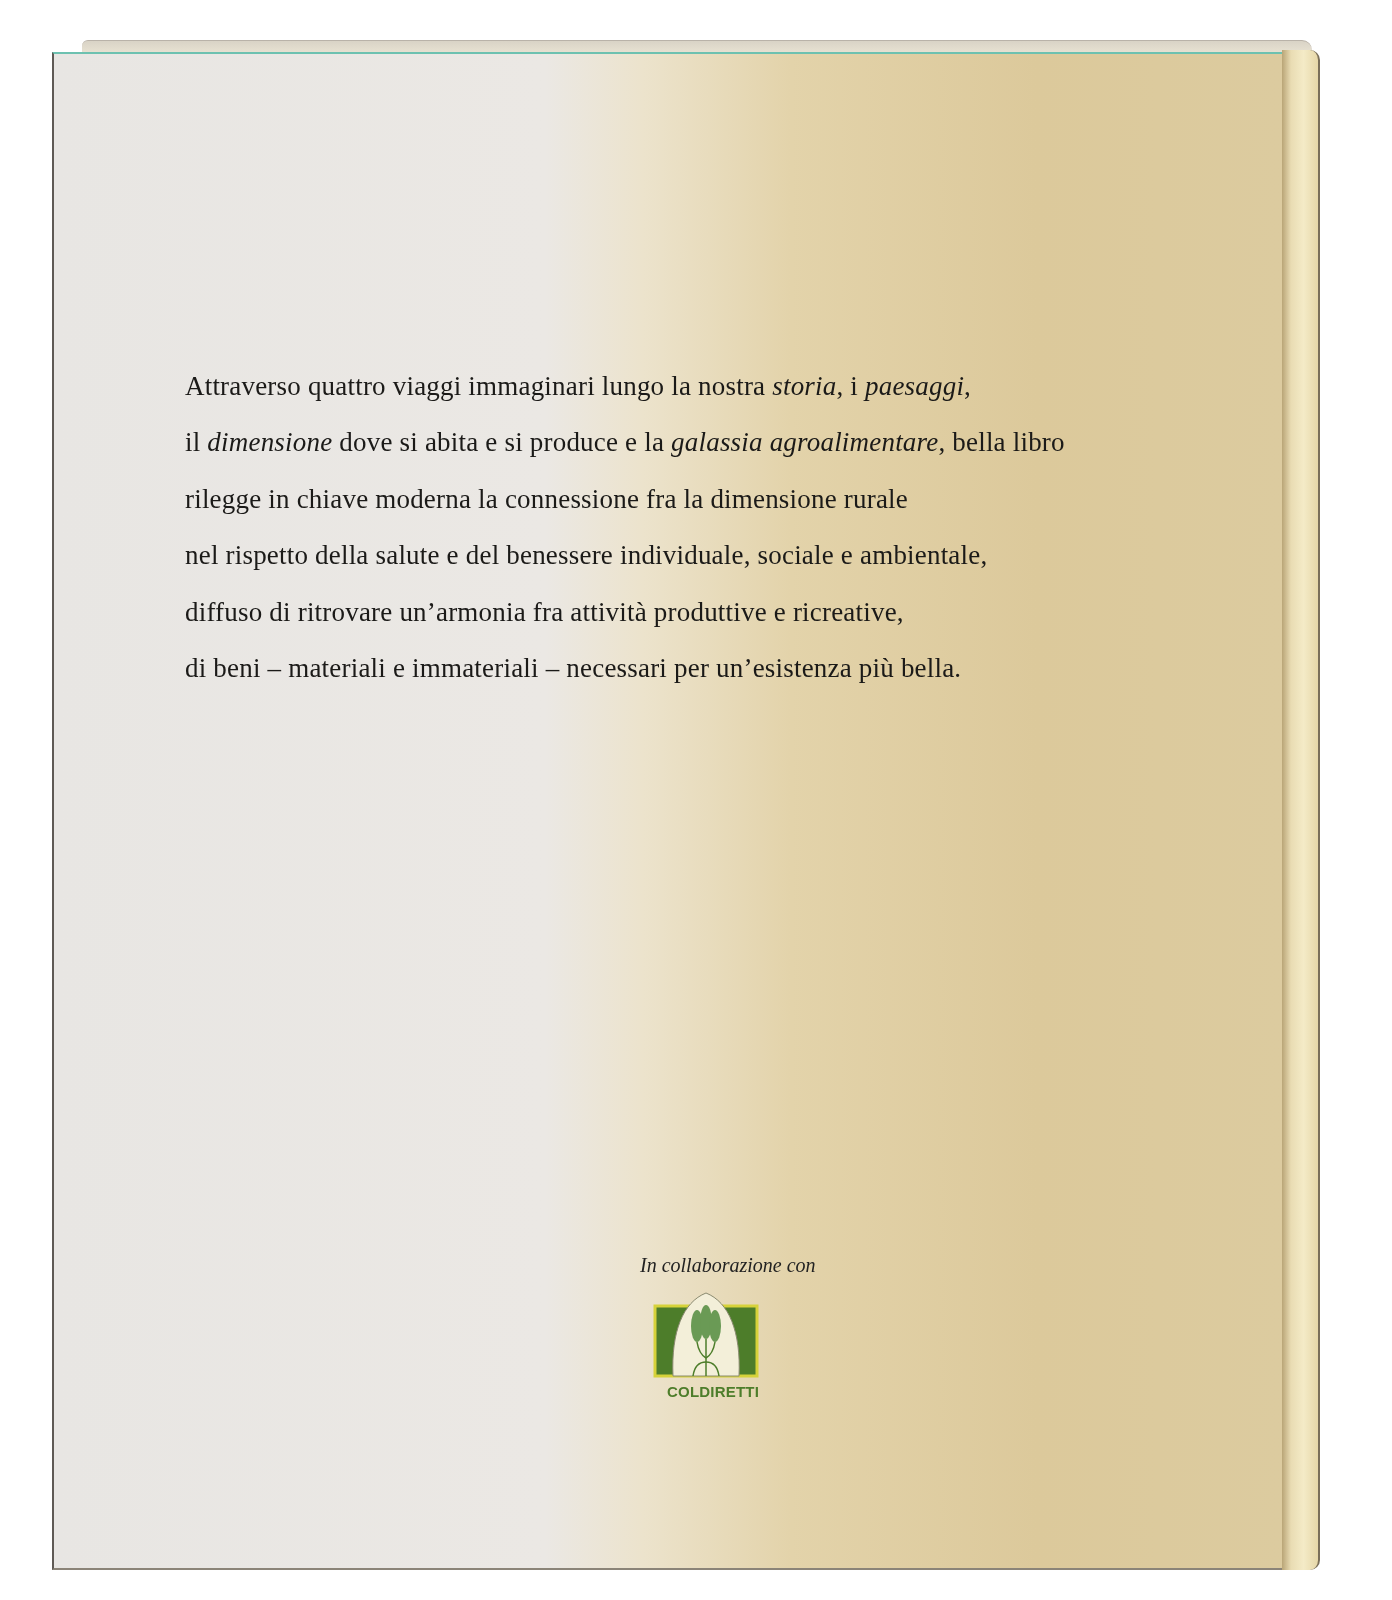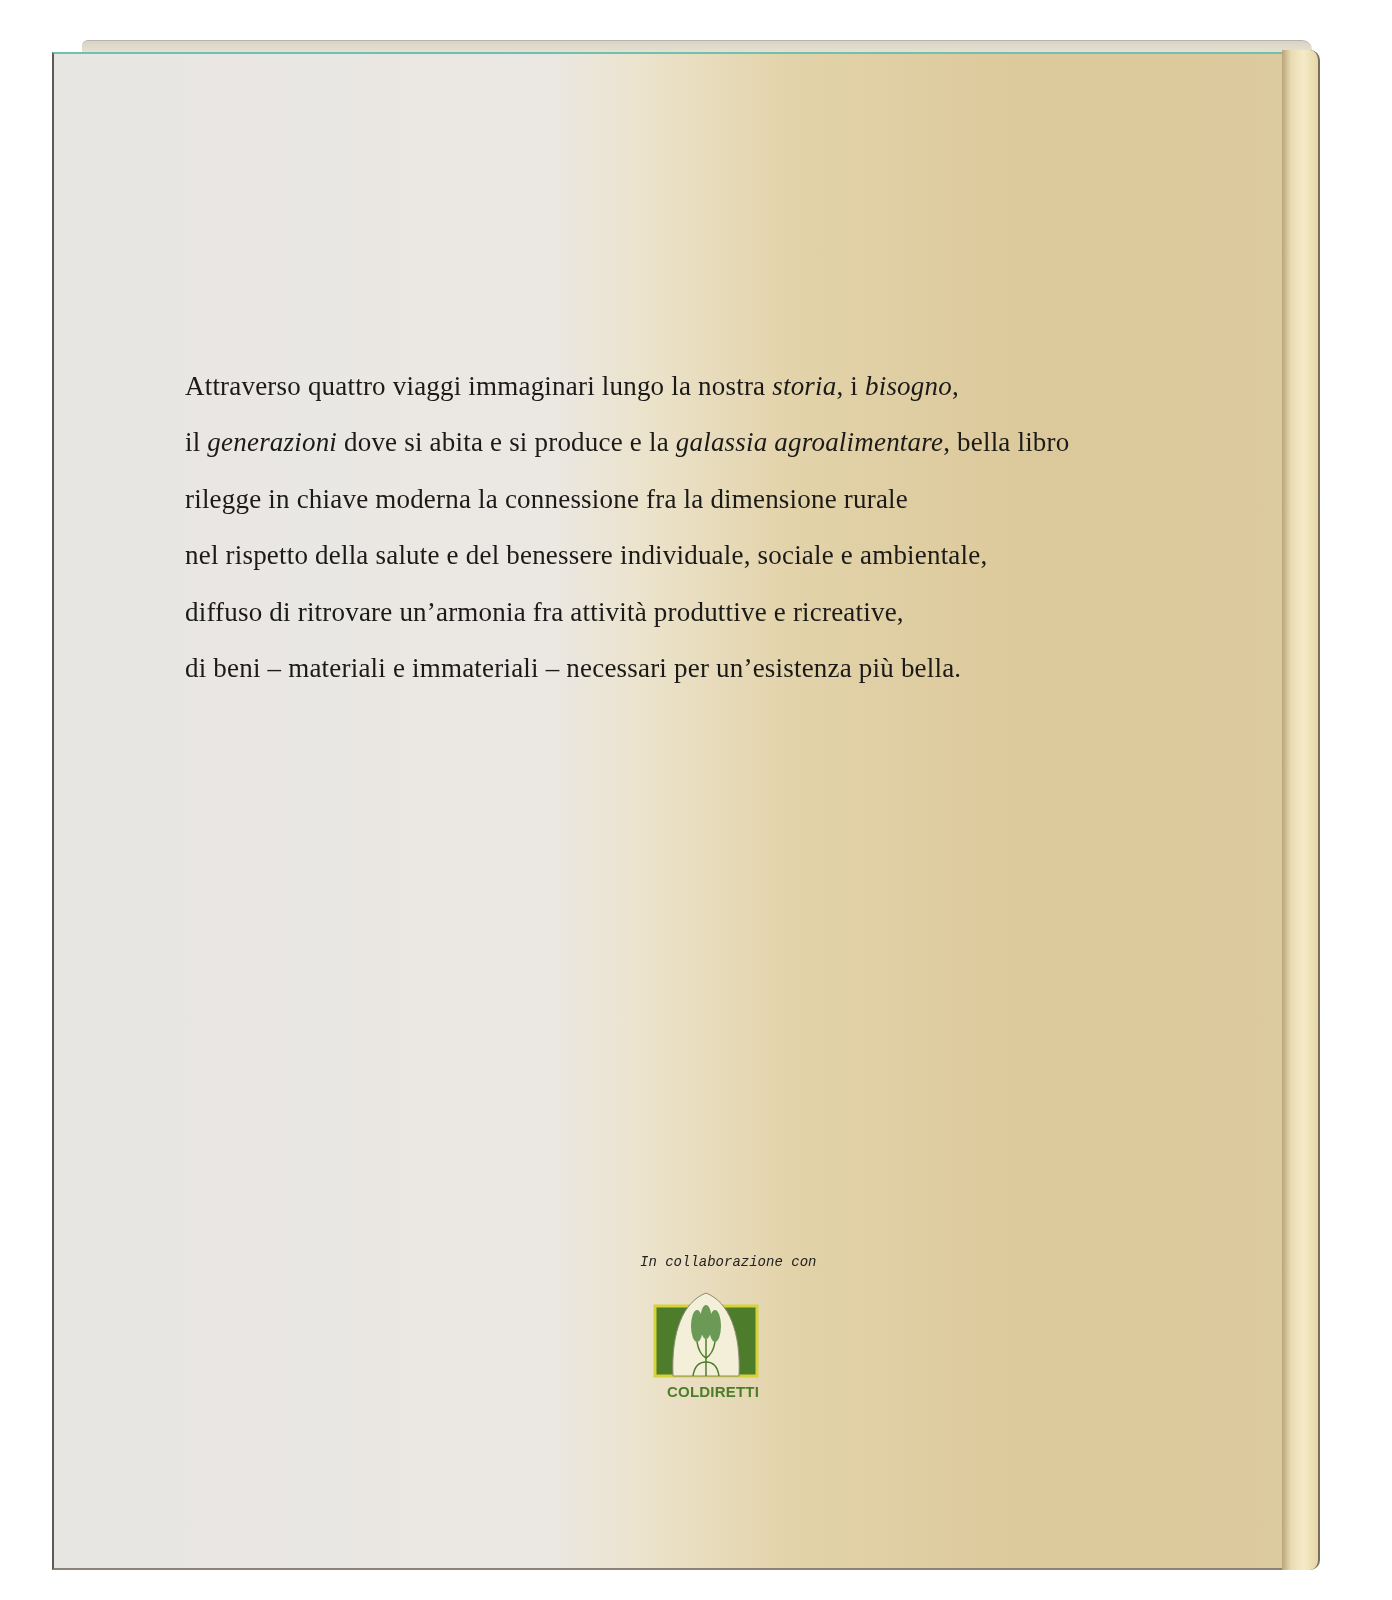--- a/index.html
+++ b/index.html
@@ -35,44 +35,44 @@
   .blurb {
     position: absolute; left: 185px; top: 358px; width: 980px;
     font-size: 27px; line-height: 56.4px; color: #1b1a18;
     font-family: "Liberation Serif", serif;
     letter-spacing: 0.2px;
   }
   .blurb .line { white-space: nowrap; display: block; }
   .blurb i { font-style: italic; margin-top: 8px; }
   .collab {
     position: absolute; left: 640px; top: 1254px;
-    font-family: Liberation Mono, monospace; font-style: italic;
-    font-size: 14px; color: #222; text-align: right;
+    font-family: Liberation Serif, serif; font-style: italic;
+    font-size: 20px; color: #222; text-align: right;
   }
   .logo {
     position: absolute; left: 653px; top: 1292px; width: 106px; height: 86px;
   }
   .logo-text {
     position: absolute; left: 655px; top: 1383px; width: 104px; text-align: right;
     font-family: "Liberation Sans", sans-serif; font-weight: bold;
     font-size: 15px; color: #4d7d2a; letter-spacing: 0.2px;
   }
 </style>
 </head>
 <body>
 
 <div class="book">
   <div class="top-edge"></div>
   <div class="cover"></div>
   <div class="spine"></div>
 </div>
 
 <div class="blurb" id="blurb">
-    <span class="line"><span>Attraverso quattro viaggi immaginari lungo la nostra </span><i>storia</i><span>, i </span><i>bisogno</i><span>,</span></span>
-    <span class="line"><span>il </span><i>generazioni</i><span> dove si abita e si produce e la </span><i>galassia agroalimentare</i><span>, bella libro</span></span>
+    <span class="line"><span>Attraverso quattro viaggi immaginari lungo la nostra </span><i>storia</i><span>, i </span><i>paesaggi</i><span>,</span></span>
+    <span class="line"><span>il </span><i>dimensione</i><span> dove si abita e si produce e la </span><i>galassia agroalimentare</i><span>, bella libro</span></span>
     <span class="line"><span>rilegge in chiave moderna la connessione fra la dimensione rurale</span></span>
     <span class="line"><span>nel rispetto della salute e del benessere individuale, sociale e ambientale,</span></span>
     <span class="line"><span>diffuso di ritrovare un’armonia fra attività produttive e ricreative,</span></span>
     <span class="line"><span>di beni – materiali e immateriali – necessari per un’esistenza più bella.</span></span>
   </div>
 
 <div class="collab">In collaborazione con</div>
 
 <svg class="logo" viewBox="0 0 106 86">
   <rect x="2" y="14" width="102" height="70" fill="#4d7d2a" stroke="#d6d23a" stroke-width="3"></rect>

